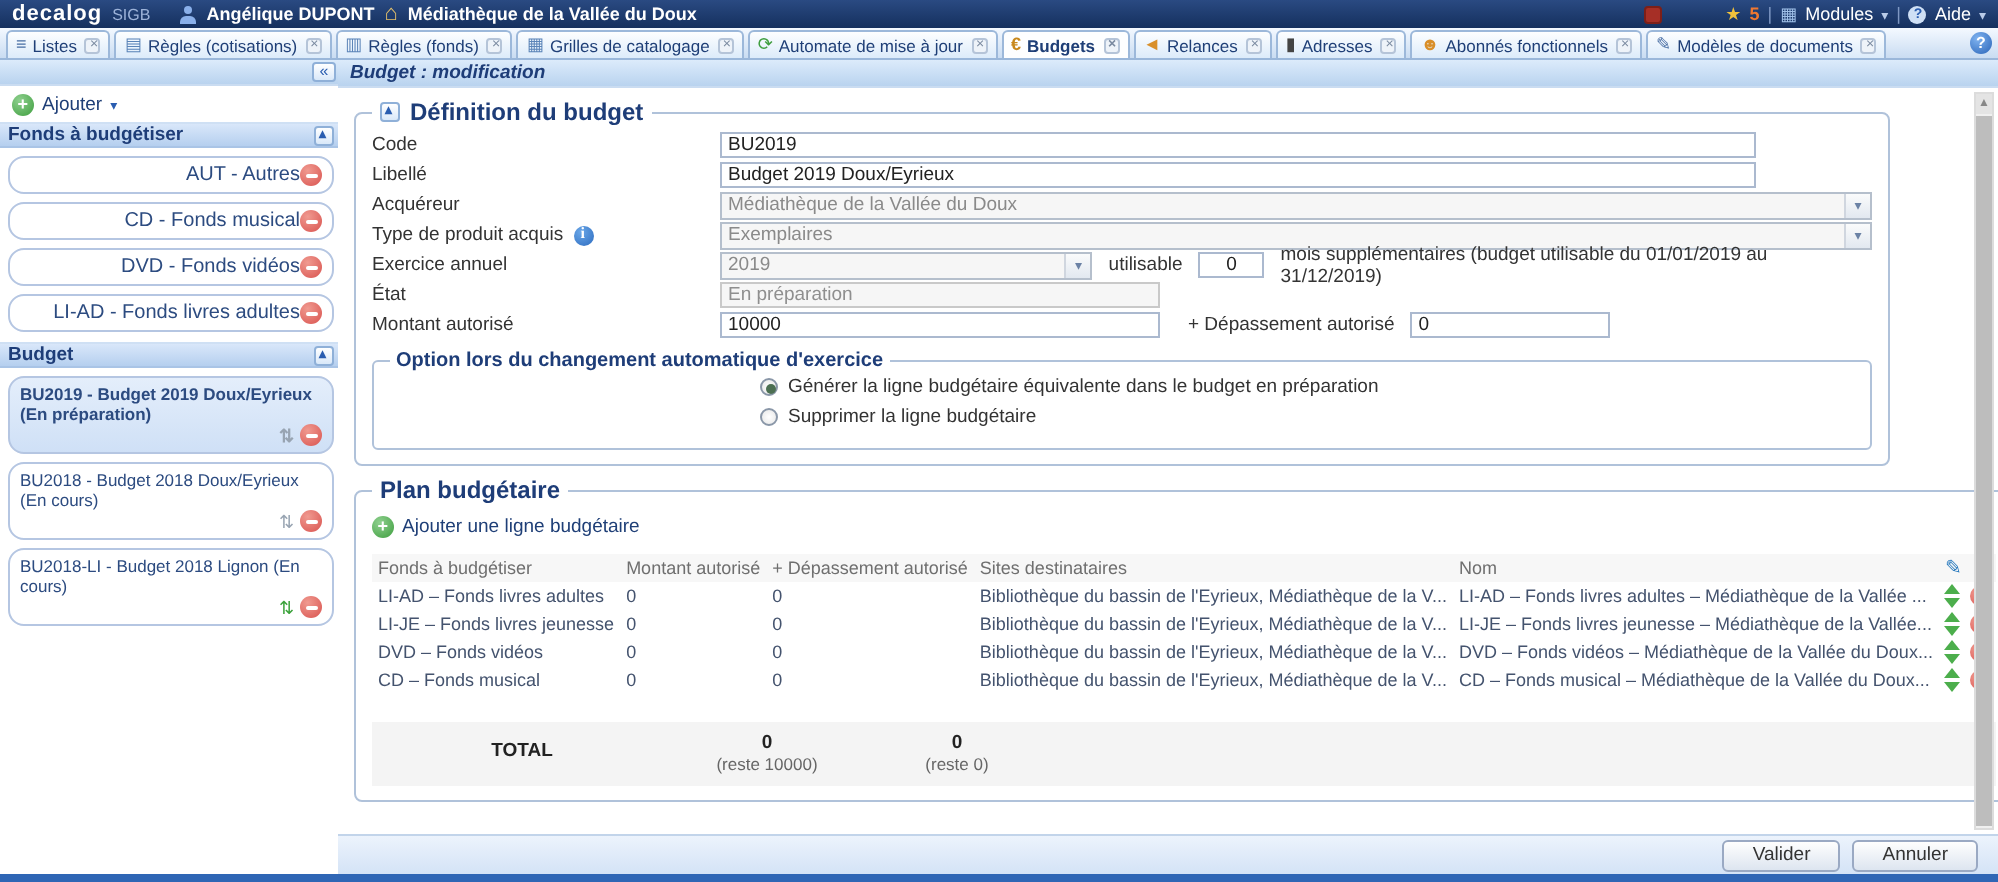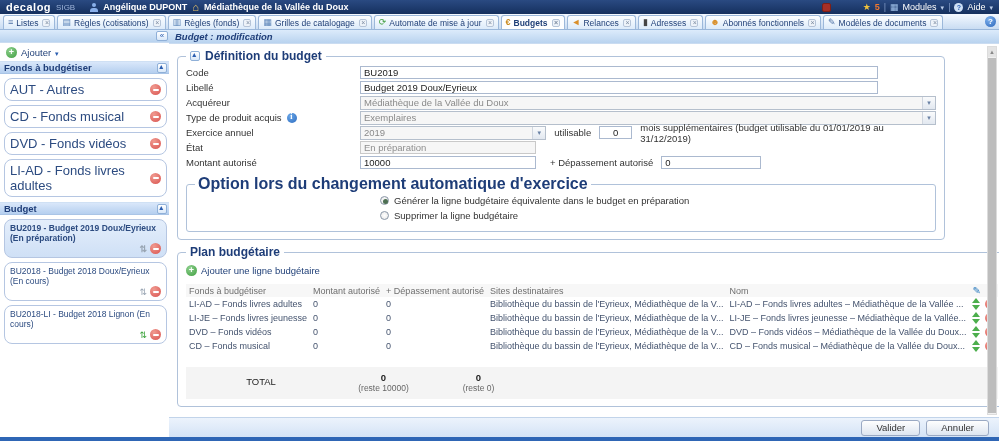--- a/index.html
+++ b/index.html
@@ -59,21 +59,21 @@
   .side-caret::before { content:'▾'; font-size:7px; color:#2a5db0; }
   .section-header { height:13px; background:linear-gradient(#d9e7fa,#b5cfef);
     border-top:1px solid #cfe0f4; border-bottom:1px solid #a9c4e6;
     color:#1e3d78; font-weight:bold; font-size:9.5px;
     display:flex; align-items:center; justify-content:space-between; padding:0 4px; }
   .collapse-sq { width:10px; height:10px; border:1px solid #8fb0d8; border-radius:2px;
     background:linear-gradient(#fff,#d9e8f9); position:relative; }
   .collapse-sq::before { content:'▴'; position:absolute; top:-1px; left:1.5px; font-size:7px; color:#2a5db0; }
   .card-list { padding:4px 4px 5px; display:flex; flex-direction:column; gap:4px; }
   .card { border:1px solid #b5c6e2; border-radius:8px; background:#fff; padding:3px 5px;
-    font-size:13px; color:#2c4b80; display:flex; align-items:center; justify-content:space-between; }
+    font-size:10px; color:#2c4b80; display:flex; align-items:center; justify-content:flex-end; }
   .minus-icon { width:11px; height:11px; border-radius:50%; flex:none;
     background:radial-gradient(circle at 35% 30%, #f09a90, #d9534f); position:relative; }
   .minus-icon::after { content:''; position:absolute; left:2.5px; top:4.5px; width:6px; height:2px; background:#fff; border-radius:1px; }
   .budget-card { display:flex; flex-wrap:wrap; justify-content:flex-end; font-size:8.5px; }
   .budget-card .card-label { flex:1 1 auto; min-width:0; }
   .budget-card.selected { background:linear-gradient(#e4eefb,#cfe0f6); font-weight:bold; }
   .card-icons { display:flex; gap:3px; align-items:center; }
   .recycle-icon { color:#98a4b2; font-size:9px; line-height:10px; }
   .recycle-icon::before { content:'⇅'; }
   .recycle-icon.active { color:#3aa23a; }
@@ -90,31 +90,31 @@
 
   fieldset.fs { border:1px solid #b0c2da; border-radius:4px; margin:5px 0 4px 8px; width:762px; padding:2px 8px 7px; }
   .fs-legend { font-size:12px; font-weight:bold; color:#1e3d78; padding:0 4px; display:flex; align-items:center; gap:5px; }
   .frow { display:flex; align-items:center; height:15px; font-size:9.5px; color:#333; }
   .flabel { width:174px; flex:none; display:flex; align-items:center; gap:5px; }
   .info-icon { width:10px; height:10px; border-radius:50%; flex:none;
     background:radial-gradient(circle at 35% 30%, #6aa7e8, #2d6cc0); position:relative; }
   .info-icon::before { content:'i'; position:absolute; top:-1px; left:3.6px; color:#fff; font-size:8px; font-weight:bold; font-family:"Liberation Serif",serif; }
   .txt { height:13px; border:1px solid #abb9cf; font-size:9.5px; font-family:inherit; padding:0 3px; color:#222; background:#fff; }
   .txt.dis { background:#f6f6f6; color:#8f8f8f; border-color:#c9c9c9; }
-  .w518{width:518px} .w192{width:176px} .w33{width:33px;text-align:center} .w100{width:100px}
+  .w518{width:518px} .w192{width:220px} .w33{width:33px;text-align:center} .w100{width:100px}
   .select { width:192px; display:flex; justify-content:space-between; align-items:center; height:14px;
     border:1px solid #b5bfcc; background:#f6f6f6; color:#8a8a8a; font-size:9.5px; padding-left:3px; }
   .select.wide { width:576px; }
   .sel-caret { width:13px; height:12px; display:flex; align-items:center; justify-content:center;
     border-left:1px solid #d0d6df; background:linear-gradient(#fafbfc,#e2e8f0); }
   .sel-caret::before { content:'▾'; font-size:7px; color:#6b82a5; }
   .mid-label { margin:0 8px; }
 
   fieldset.fs-inner { border:1px solid #b0c2da; border-radius:3px; margin-top:5px; padding:0 8px 8px; }
-  .fs-inner-legend { font-size:16px; font-weight:bold; color:#1e3d78; padding:0 3px; }
+  .fs-inner-legend { font-size:10px; font-weight:bold; color:#1e3d78; padding:0 3px; }
   .option-intro { font-size:9.5px; color:#333; display:flex; align-items:center; gap:18px; margin:1px 0 4px; }
   .radio-row { display:flex; align-items:center; gap:5px; padding-left:185px; height:15px; font-size:9.5px; color:#333; }
   .radio { width:9px; height:9px; border-radius:50%; border:1px solid #8a97a8; background:radial-gradient(#fff,#e6e6e6); position:relative; flex:none; }
   .radio.checked::after { content:''; position:absolute; left:2px; top:2px; width:5px; height:5px; border-radius:50%; background:#4c6f52; }
 
   .plan-add { display:flex; align-items:center; gap:4px; font-size:9.5px; color:#1f3f77; margin:4px 0 8px; }
   .plan-table { border-collapse:collapse; table-layout:fixed; }
   .plan-table th { font-weight:normal; color:#6f6f6f; font-size:9px; text-align:left; padding:1px 3px;
     background:#f7f7f7; white-space:nowrap; overflow:hidden; }
   .plan-table td { font-size:9px; color:#44536e; padding:1px 3px; white-space:nowrap; overflow:hidden; height:12px; }
@@ -122,21 +122,21 @@
   .c-icons { text-align:right; }
   .row-icons { display:flex; gap:4px; align-items:center; justify-content:flex-end; }
   .sort-icon { position:relative; width:9px; height:12px; display:inline-block; flex:none; }
   .sort-icon::before { content:''; position:absolute; top:0; left:0; border-left:4.5px solid transparent; border-right:4.5px solid transparent; border-bottom:5px solid #4cae4c; }
   .sort-icon::after { content:''; position:absolute; bottom:0; left:0; border-left:4.5px solid transparent; border-right:4.5px solid transparent; border-top:5px solid #4cae4c; }
   .minus-icon.sm { width:10px; height:10px; }
   .minus-icon.sm::after { left:2px; top:4px; }
   .edit-icon { color:#2e7dbf; font-size:10px; }
 
   .total-band { background:#f4f4f4; margin-top:14px; padding:5px 0 6px; display:flex; font-size:9.5px; color:#222; }
-  .t-label { width:150px; text-align:center; font-weight:normal; padding-top:4px; }
+  .t-label { width:150px; text-align:center; font-weight:bold; padding-top:4px; }
   .t-val { width:95px; text-align:center; }
   .t-num { font-weight:bold; }
   .t-reste { color:#666; font-size:8.5px; }
 
   .footer { position:absolute; left:0; right:0; bottom:4px; height:20px;
     background:linear-gradient(#ecf3fc,#d4e3f6); border-top:1px solid #c2d4ea;
     display:flex; align-items:center; justify-content:flex-end; gap:6px; padding:0 10px; }
   .btn { height:16px; padding:0 14px; border:1px solid #9aa9c3; border-radius:3px;
     background:linear-gradient(#fefefe,#dde5f0); font-size:9.5px; color:#333; display:flex; align-items:center; }
   .bottomline { position:absolute; left:0; right:0; bottom:0; height:4px; background:#2f66b5; }

